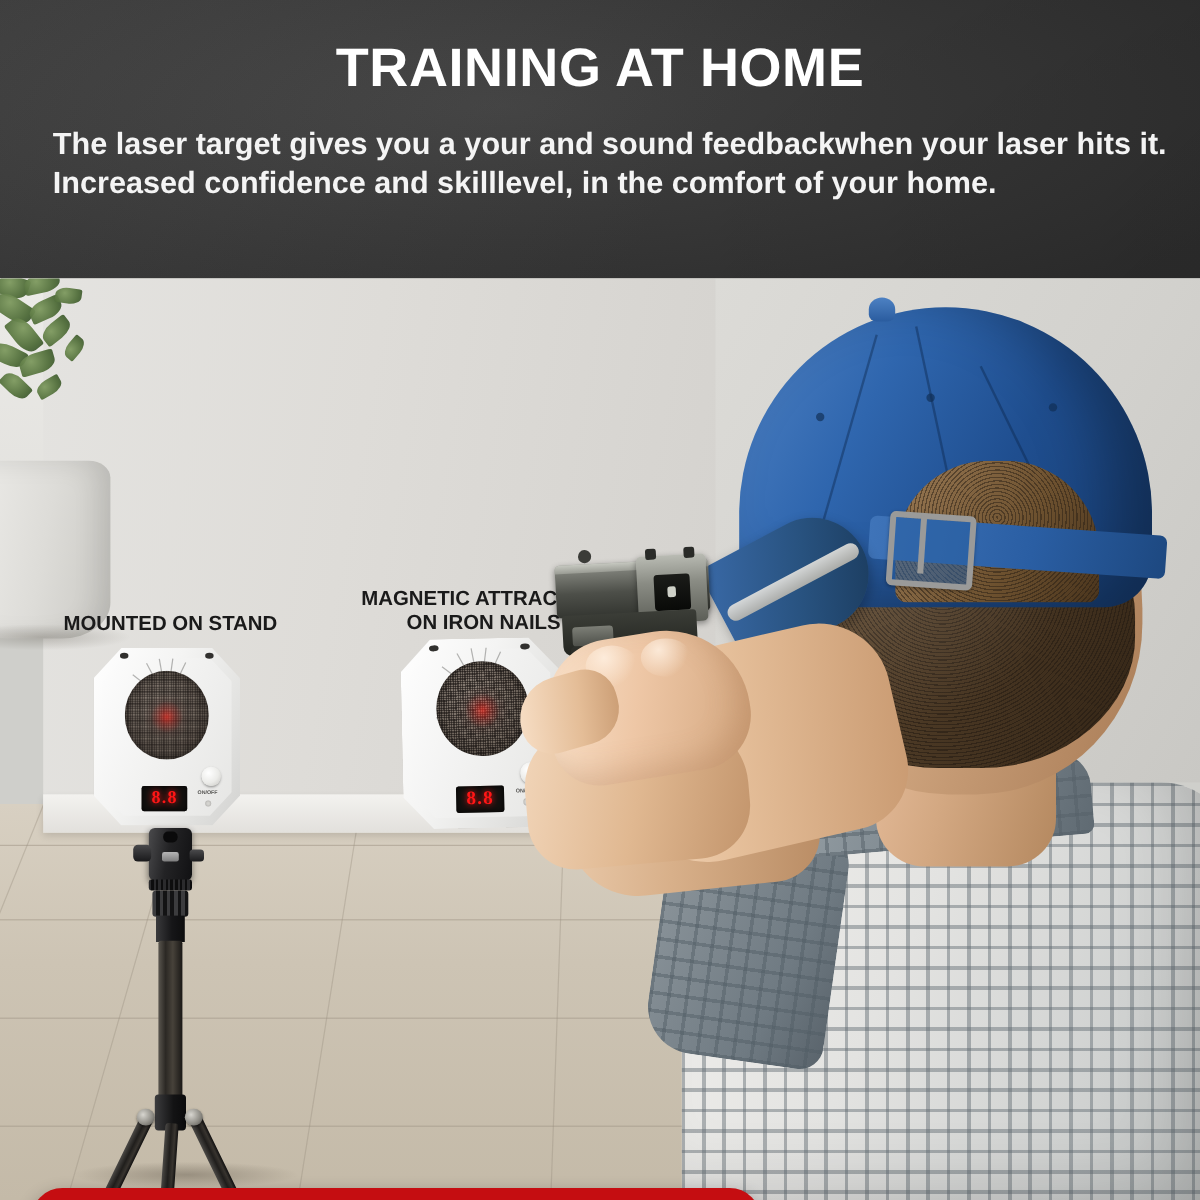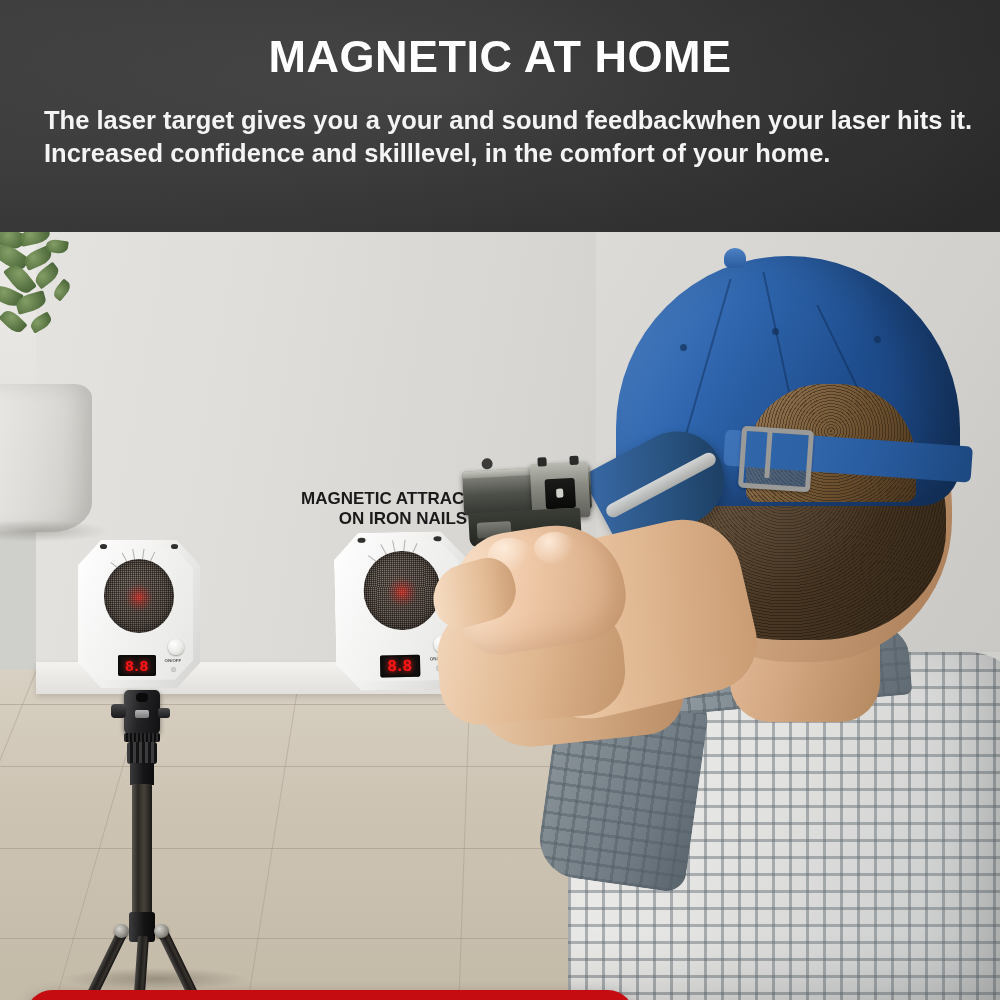--- a/index.html
+++ b/index.html
@@ -111,21 +111,21 @@
       repeating-linear-gradient(90deg, rgba(25,20,18,.55) 0 1px, rgba(255,255,255,0) 1px 2px),
       radial-gradient(circle at 42% 38%, #8b8178 0%, #6f655c 60%, #5b524a 100%);
     box-shadow:inset 0 0 10px rgba(0,0,0,.45);
   }
   .ray{position:absolute;background:rgba(120,120,118,.55);transform-origin:0 50%;height:1px;}
   .dev-dot{position:absolute;width:6%;height:3.2%;border-radius:50%;background:#31302e;}
   .dev-display{
     position:absolute;background:#141210;border-radius:2px;
     box-shadow:inset 0 0 5px rgba(0,0,0,.9);
     display:flex;align-items:center;justify-content:center;
-    color:#ff1616;font-family:Liberation Sans, sans-serif;font-weight:bold;
+    color:#ff1616;font-family:Liberation Serif, serif;font-weight:bold;
     letter-spacing:1px;text-shadow:0 0 5px rgba(255,20,20,.95);
   }
   .dev-btn{
     position:absolute;border-radius:50%;
     background:radial-gradient(circle at 36% 32%,#ffffff,#ebebe8 55%,#c6c5c1 100%);
     box-shadow:0 1px 2px rgba(0,0,0,.35);
   }
   .dev-btn-label{
     position:absolute;color:#555452;font-weight:bold;white-space:nowrap;
   }
@@ -403,21 +403,21 @@
     box-shadow:0 5px 14px rgba(0,0,0,.30);
     padding:14px 22px 16px 18px;box-sizing:border-box;
   }
 </style>
 </head>
 <body>
 
 <div id="page">
 
   <div class="header">
-    <div class="hdr-title">MAGNETIC AT HOME</div>
+    <div class="hdr-title">TRAINING AT HOME</div>
     <div class="hdr-sub">The laser target gives you a your and sound feedbackwhen your laser hits it. Increased confidence and skilllevel, in the comfort of your home.</div>
   </div>
 
   <div class="scene">
 
     <div class="wall-left"></div>
     <div class="wall-far"></div>
     <div class="floor">
       <div class="floor-line" style="top:34px;"></div>
       <div class="floor-line" style="top:96px;"></div>
@@ -442,20 +442,21 @@
       <div class="leaf" style="left:26px;top:66px;width:30px;height:17px;transform:rotate(-16deg);"></div>
       <div class="leaf" style="left:10px;top:86px;width:26px;height:15px;transform:rotate(44deg);"></div>
       <div class="leaf" style="left:40px;top:88px;width:22px;height:13px;transform:rotate(-30deg);"></div>
       <div class="leaf" style="left:56px;top:12px;width:22px;height:13px;transform:rotate(8deg);"></div>
       <div class="leaf" style="left:62px;top:56px;width:20px;height:12px;transform:rotate(-50deg);"></div>
     </div>
 
     <div class="pot"></div>
     <div class="pot-shadow"></div>
 
+    <div class="dev-caption" id="caption-left">MOUNTED ON STAND</div>
     <div class="dev-caption" id="caption-right">MAGNETIC ATTRACTION
 ON IRON NAILS</div>
 
     <div class="device" id="device-left">
       <div class="dev-body"></div>
       <div class="dev-inner"></div>
       <div class="dev-dot d1"></div>
       <div class="dev-dot d2"></div>
       <div class="ray" style="left:50%;top:30%;width:36px;transform:rotate(-118deg);"></div>
       <div class="ray" style="left:50%;top:30%;width:36px;transform:rotate(-100deg);"></div>

